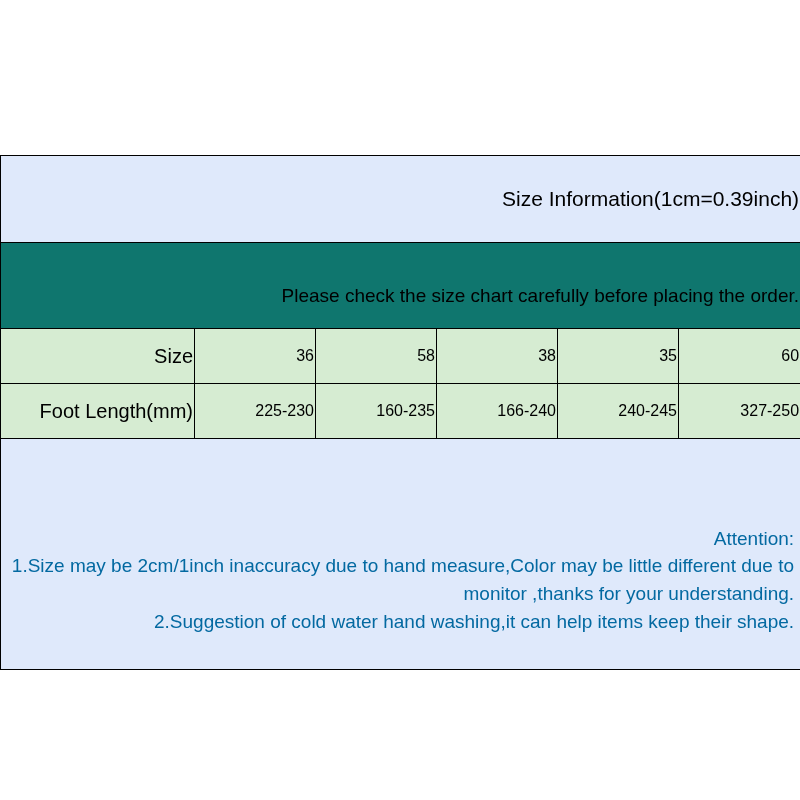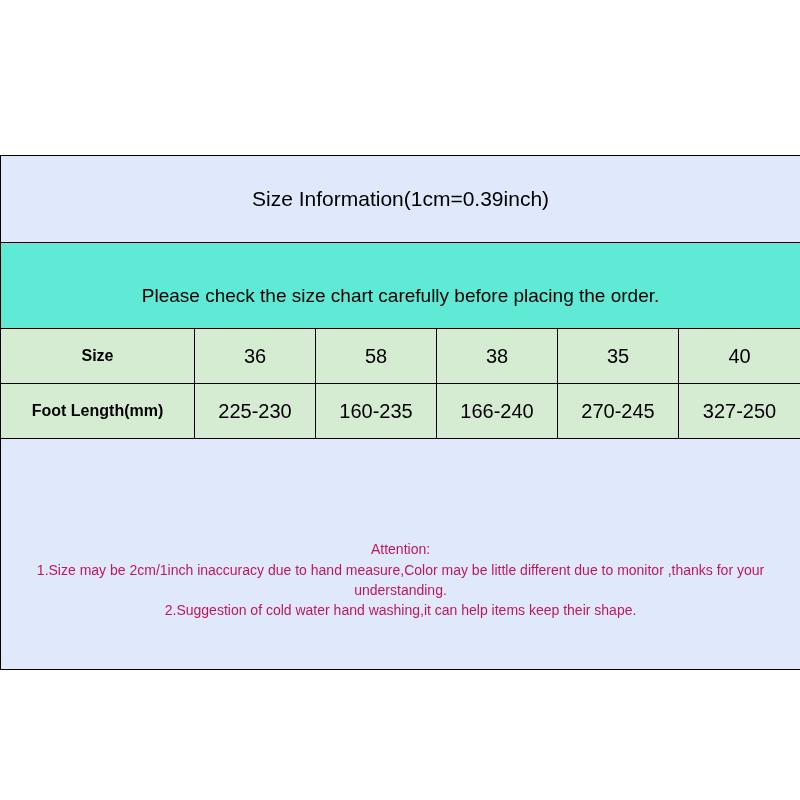--- a/index.html
+++ b/index.html
@@ -19,67 +19,66 @@
   }
 
   table.size-chart {
     border-collapse: collapse;
     width: 800px;
     table-layout: fixed;
   }
 
   table.size-chart td {
     border: 1px solid #000000;
-    text-align: center;
+    text-align: right;
     vertical-align: middle;
     color: #000000;
   }
 
   
   .row-title td {
     background: #dfe9fb;
     height: 84px;
     font-size: 21px;
   }
 
   
   .row-note td {
-    background: #5eead4;
+    background: #0f766e;
     height: 62px;
     font-size: 19px;
     padding-top: 22px;
     vertical-align: bottom;
   }
 
   
   .row-data td {
     background: #d6ecd2;
     height: 52px;
-    font-size: 20px;
+    font-size: 16px;
   }
 
   .row-data td.label-cell {
-    font-size: 16px;
-    font-weight: bold;
+    font-size: 20px;
   }
 
   
   .row-attention td {
     background: #dfe9fb;
     height: 230px;
     text-align: left;
     vertical-align: top;
     padding: 0;
   }
 
   .attention-inner {
     padding: 52px 6px 0 6px;
-    font-size: 14px;
+    font-size: 19px;
     line-height: 1.45;
-    color: #be185d;
+    color: #0369a1;
   }
 
   .attention-inner div {
     white-space: pre-wrap;
   }
 </style>
 </head>
 <body>
 
 <div id="chart-wrap">
@@ -98,28 +97,28 @@
       </tr>
       <tr class="row-note">
         <td colspan="6">Please check the size chart carefully before placing the order.</td>
       </tr>
       <tr class="row-data">
         <td class="label-cell">Size</td>
         <td>36</td>
         <td>58</td>
         <td>38</td>
         <td>35</td>
-        <td>40</td>
+        <td>60</td>
       </tr>
       <tr class="row-data">
         <td class="label-cell">Foot Length(mm)</td>
         <td>225-230</td>
         <td>160-235</td>
         <td>166-240</td>
-        <td>270-245</td>
+        <td>240-245</td>
         <td>327-250</td>
       </tr>
       <tr class="row-attention">
         <td colspan="6">
           <div class="attention-inner">
             <div>Attention:</div>
             <div>1.Size may be 2cm/1inch inaccuracy due to hand measure,Color may be little different due to monitor ,thanks for your understanding.</div>
             <div>2.Suggestion of cold water hand washing,it can help items keep their shape.</div>
           </div>
         </td>

